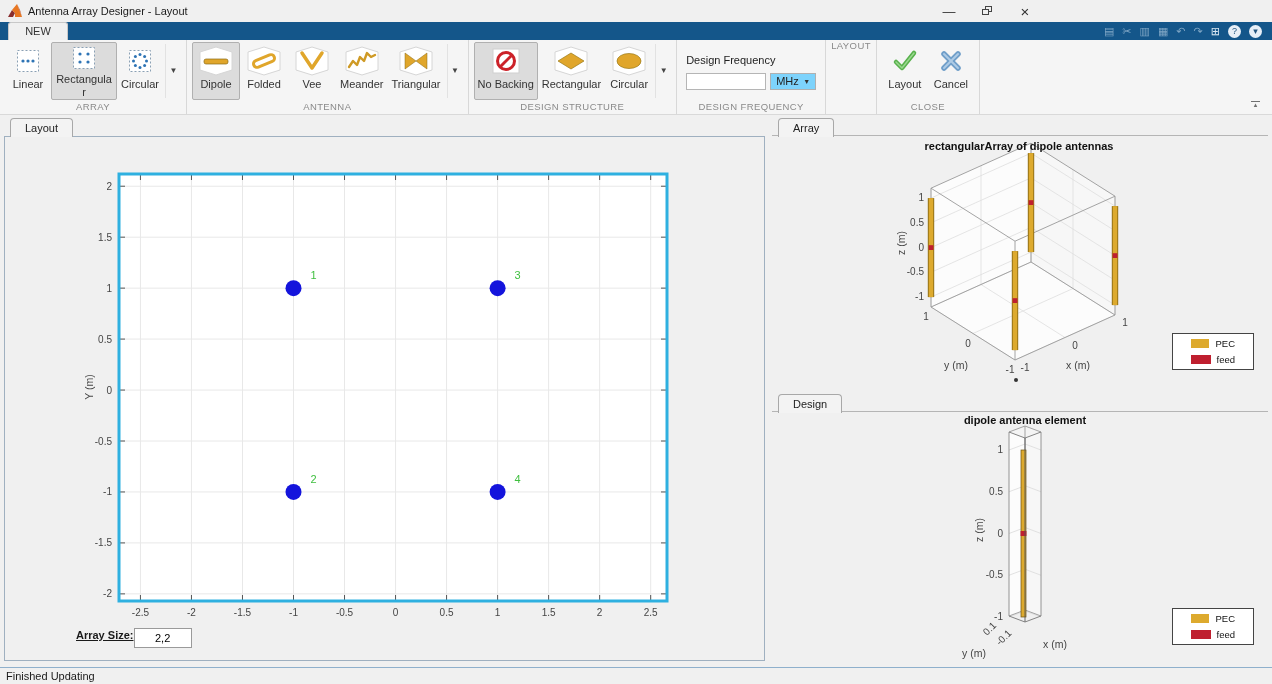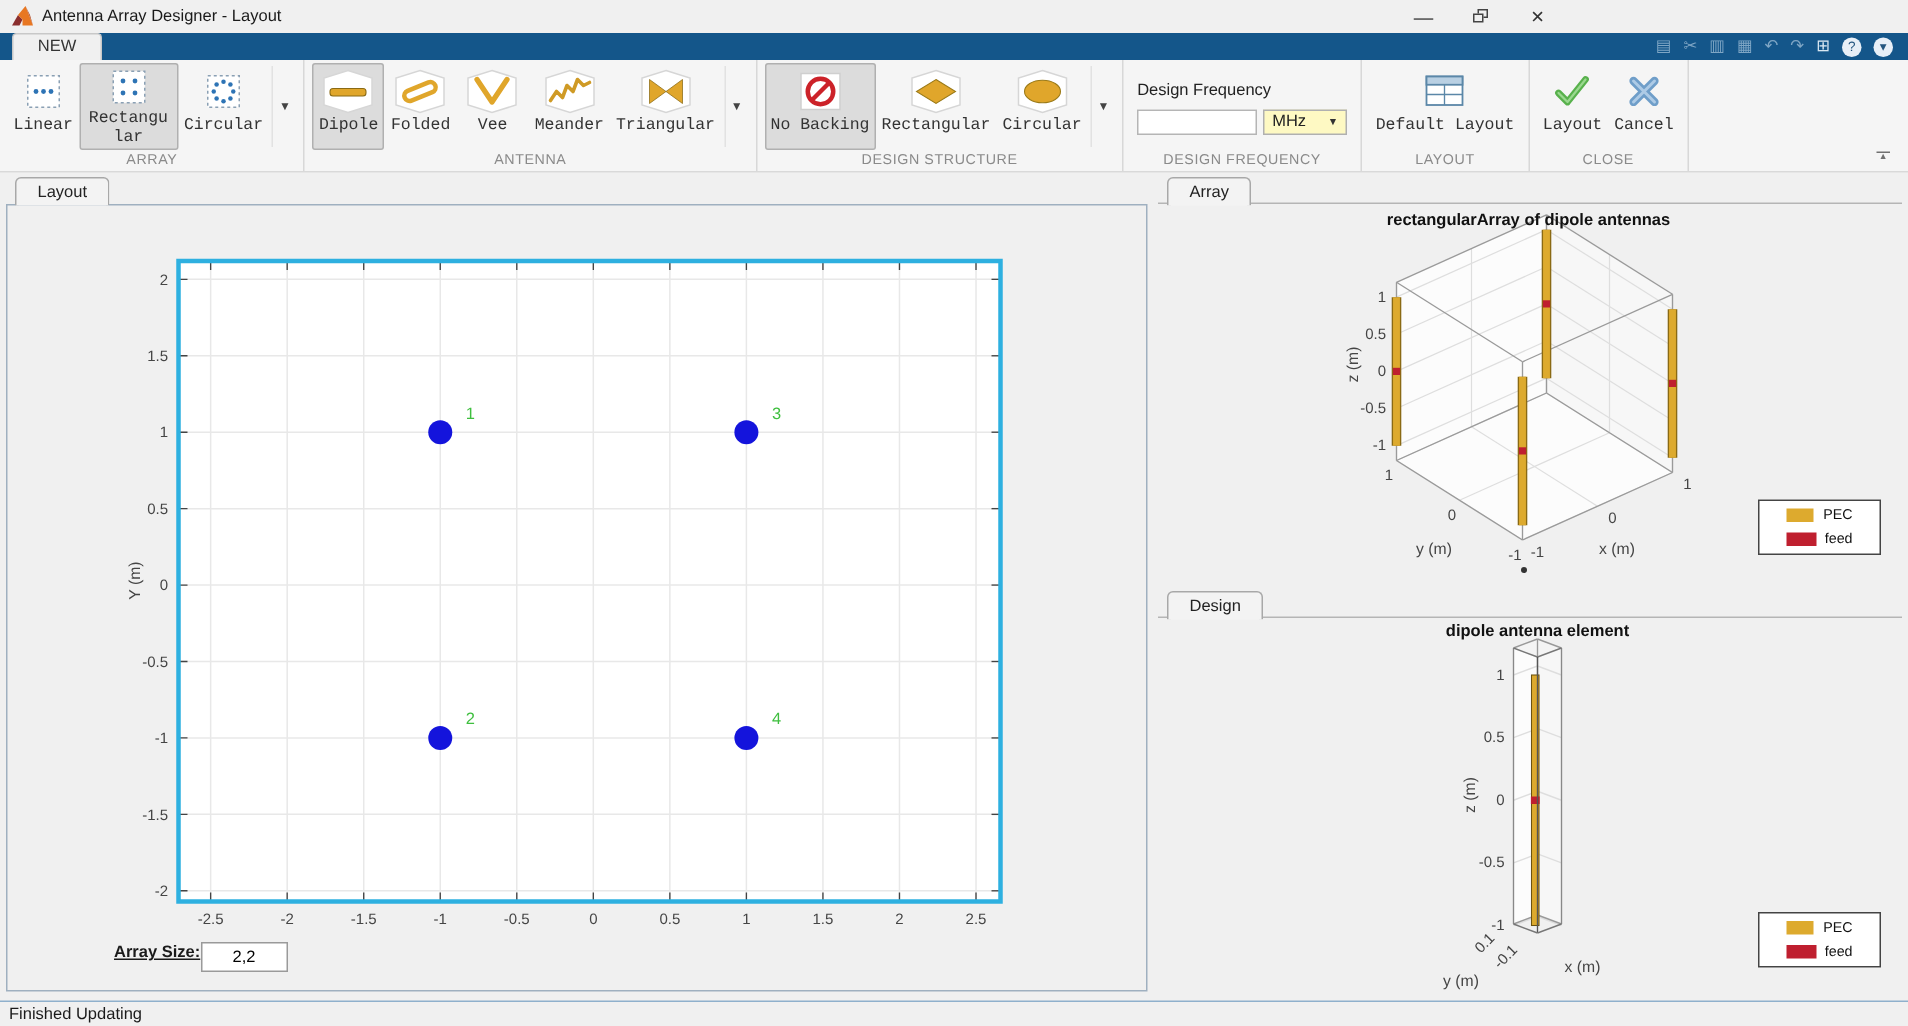--- a/index.html
+++ b/index.html
@@ -29,32 +29,32 @@
     font-size:9px; line-height:13px; text-align:center; }
 
   
   .toolbar { position:absolute; left:0; top:40px; width:1272px; height:75px; background:#f5f5f5;
     border-bottom:1px solid #d9d9d9; display:flex; }
   .tgroup { display:flex; flex-direction:column; border-right:1px solid #d8d8d8; padding:0 5px; }
   .g-body { height:61px; display:flex; align-items:center; }
   .g-label { height:13px; text-align:center; font-size:9.5px; color:#8a8a8a; letter-spacing:.4px; }
   .tbtn { display:flex; flex-direction:column; align-items:center; justify-content:flex-start;
     border:1px solid transparent; border-radius:2px; padding:1px 3px 0 3px; background:none;
-    font-family:Liberation Mono, monospace; font-size:11px; color:#333; min-width:46px; height:58px; cursor:default; }
+    font-family:Liberation Sans, sans-serif; font-size:11px; color:#333; min-width:46px; height:58px; cursor:default; }
   .tbtn.selected { background:#dcdcdc; border-color:#b0b0b0; }
   .ticon { height:34px; display:flex; align-items:center; }
   .tlabel { text-align:center; line-height:1.15; }
   .wrap2 { max-width:58px; word-break:break-all; }
   .nowrap { white-space:nowrap; }
   .grp-drop { width:16px; height:54px; display:flex; align-items:center; justify-content:center;
     border-left:1px solid #e2e2e2; color:#444; font-size:8px; margin-left:2px; }
   .freq-col { display:flex; flex-direction:column; gap:7px; padding:2px 4px 0 4px; }
   .freq-row { display:flex; align-items:center; gap:4px; }
   .freq-input { width:80px; height:17px; border:1px solid #b5b5b5; background:#fff; font-size:11px; padding:0 3px; }
-  .mhz-box { width:56px; height:17px; border:1px solid #b0b0b0; background:#fef9c3; display:flex;
+  .mhz-box { width:46px; height:17px; border:1px solid #b0b0b0; background:#7dd3fc; display:flex;
     align-items:center; justify-content:space-between; padding:0 5px; font-size:11px; color:#222; }
   .mhz-box .ar { font-size:7px; color:#333; }
   .collapse-btn { position:absolute; right:12px; top:101px; display:flex; flex-direction:column; align-items:center; }
   .collapse-btn .bar { width:9px; border-top:1.5px solid #707070; margin-bottom:0px; }
   .collapse-btn .gl { font-size:7px; color:#707070; line-height:6px; }
 
   
   .panel-tab { position:absolute; left:6px; top:3px; height:19px; padding:0 14px; background:#f3f3f3;
     border:1px solid #a8a8a8; border-bottom:none; border-radius:4px 4px 0 0; line-height:18px;
     font-size:11px; color:#222; z-index:3; }
@@ -281,33 +281,20 @@
             <span>MHz</span>
             <span class="ar">▼</span>
           </div>
         </div>
       </div>
     </div>
     <div class="g-label">DESIGN FREQUENCY</div>
   </div>
 
   <div class="tgroup">
-    <div class="g-body">
-      <button class="tbtn" style="min-width:78px">
-        <span class="ticon">
-          <svg width="28" height="24">
-              <rect x="2" y="2" width="24" height="19" fill="#fff" stroke="#5b87a8" stroke-width="1.2"></rect>
-              <rect x="2" y="2" width="24" height="5.5" fill="#b9d0e3" stroke="#5b87a8" stroke-width="1.2"></rect>
-              <line x1="14" y1="7.5" x2="14" y2="21" stroke="#5b87a8" stroke-width="0.9"></line>
-              <line x1="2" y1="14" x2="26" y2="14" stroke="#5b87a8" stroke-width="0.9"></line>
-            </svg>
-        </span>
-        <span class="tlabel nowrap">Default Layout</span>
-      </button>
-    </div>
     <div class="g-label">LAYOUT</div>
   </div>
 
   <div class="tgroup">
     <div class="g-body">
       <button class="tbtn">
         <span class="ticon">
           <svg width="26" height="24">
               <polyline points="4,13 10,19 22,4" fill="none" stroke="#58b14c" stroke-width="4.5" stroke-linecap="round" stroke-linejoin="round"></polyline>
               <polyline points="4,13 10,19 22,4" fill="none" stroke="#9ad88f" stroke-width="1.5" stroke-linecap="round" stroke-linejoin="round"></polyline>

